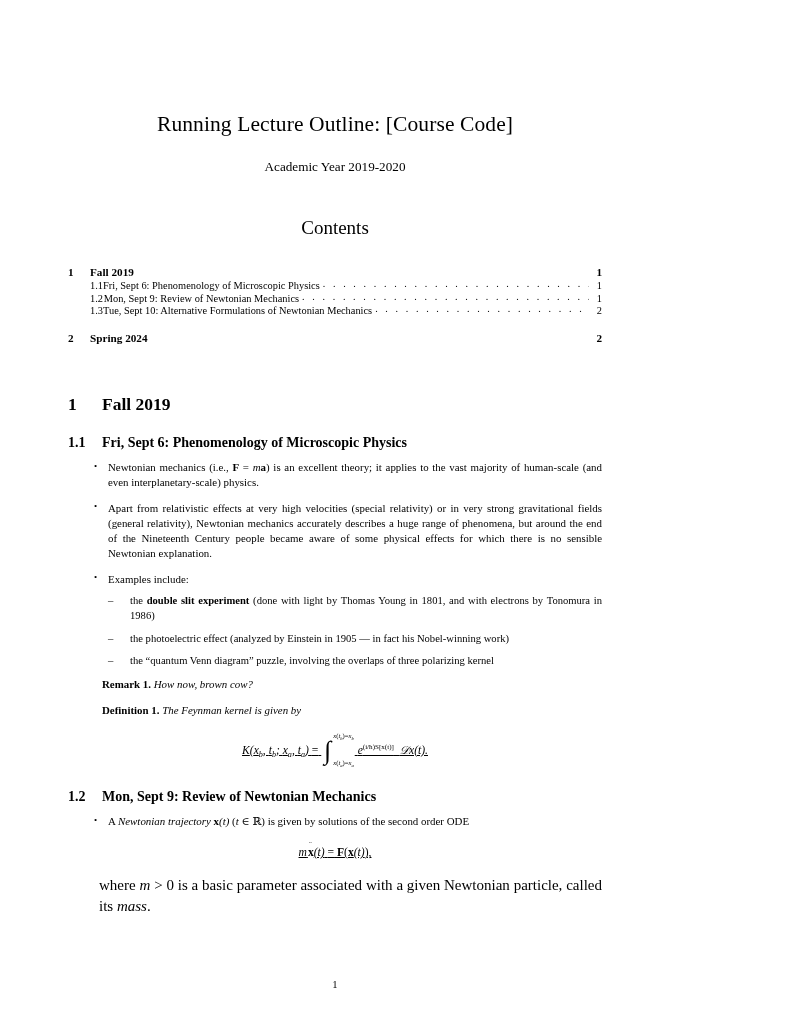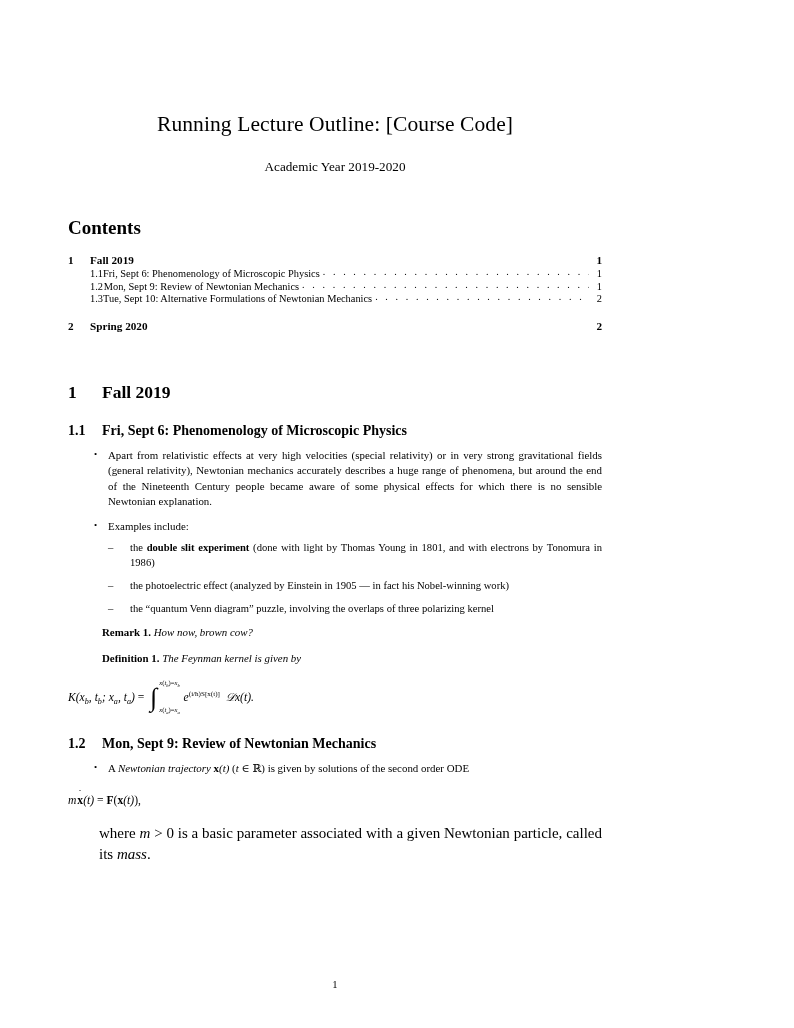--- a/index.html
+++ b/index.html
@@ -36,23 +36,24 @@
     margin-top: 40px;
   }
   .doc-date {
     font-size: 13.2px;
     margin-top: 22px;
   }
 
   
   .contents-head {
     font-size: 19px;
-    font-weight: bold;
+    font-weight: normal;
     margin-top: 42px;
-    margin-bottom: 15px;
+    margin-bottom: 27px;
+    text-align: center;
   }
   .toc { font-size: 10.4px; }
   .toc-row {
     display: flex;
     align-items: baseline;
     width: 100%;
     white-space: nowrap;
   }
   .toc-row.level1 {
     font-weight: bold;
@@ -159,23 +160,24 @@
 
   
   .math { font-family: "Liberation Serif", "DejaVu Serif", serif; }
   .mi { font-style: italic; }
   .mb { font-weight: bold; font-style: normal; }
   sub.mathsub, sup.mathsup {
     font-size: 0.70em;
     font-style: italic;
   }
   .display-math {
-    text-align: left;
+    text-align: center;
     margin: 14px 0 10px 0;
     font-size: 11.6px;
+    text-decoration: underline;
   }
   .display-math.eq2 { margin: 17px 0 16px 0; }
 
   .intgroup {
     display: inline-flex;
     flex-direction: column;
     align-items: flex-start;
     vertical-align: middle;
     position: relative;
     margin: 0 1px 0 3px;
@@ -268,35 +270,36 @@
       <span class="toc-num">1.3</span>
       <span class="toc-label">Tue, Sept 10: Alternative Formulations of Newtonian Mechanics</span>
       <span class="toc-dots">. . . . . . . . . . . . . . . . . . . . . . . . . . . . . . . . . . . . . . . . . . . . . . . . . . . . . . . . . . . . . .</span>
       <span class="toc-page">2</span>
     </div>
 
     <div class="toc-gap"></div>
 
     <div class="toc-row level1">
       <span class="toc-num">2</span>
-      <span class="toc-label">Spring 2020</span>
+      <span class="toc-label">Spring 2024</span>
       <span class="toc-dots"></span>
       <span class="toc-page">2</span>
     </div>
   </div>
 
   <div class="section-head">
     <span class="num">1</span><span>Fall 2019</span>
   </div>
 
   <div class="subsection-head">
     <span class="num">1.1</span><span>Fri, Sept 6: Phenomenology of Microscopic Physics</span>
   </div>
 
   <ul class="bullets">
+    <li><span>Newtonian mechanics (i.e., </span><span class="math mb">F</span><span class="math"> = </span><span class="math mi">m</span><span class="math mb">a</span><span>) is an excellent theory; it applies to the vast majority of human-scale (and even interplanetary-scale) physics.</span></li>
 
     <li><span>Apart from relativistic effects at very high velocities (special relativity) or in very strong gravitational fields (general relativity), Newtonian mechanics accurately describes a huge range of phenomena, but around the end of the Nineteenth Century people became aware of some physical effects for which there is no sensible Newtonian explanation.</span></li>
 
     <li class="tight"><span>Examples include:</span>
 
       <ul class="dashes">
         <li><span>the </span><b>double slit experiment</b><span> (done with light by Thomas Young in 1801, and with electrons by Tonomura in 1986)</span></li>
         <li><span>the photoelectric effect (analyzed by Einstein in 1905 — in fact his Nobel-winning work)</span></li>
         <li><span>the “quantum Venn diagram” puzzle, involving the overlaps of three polarizing kernel</span></li>
       </ul>

